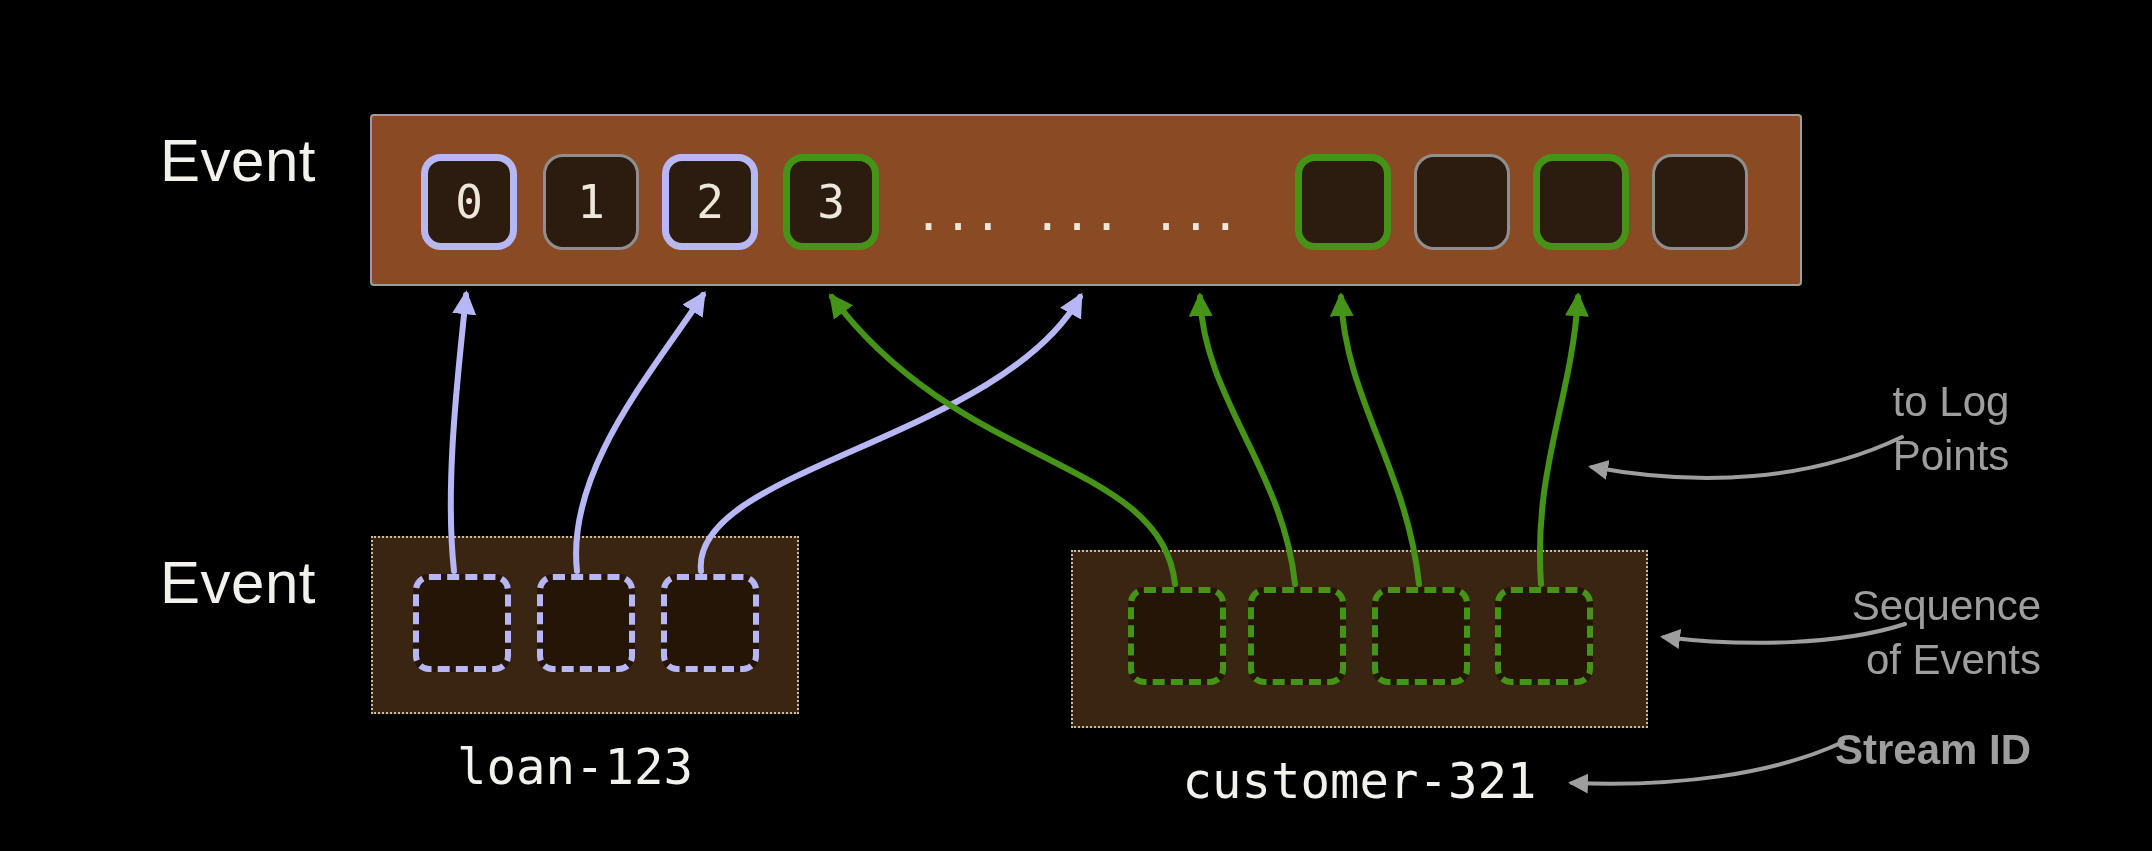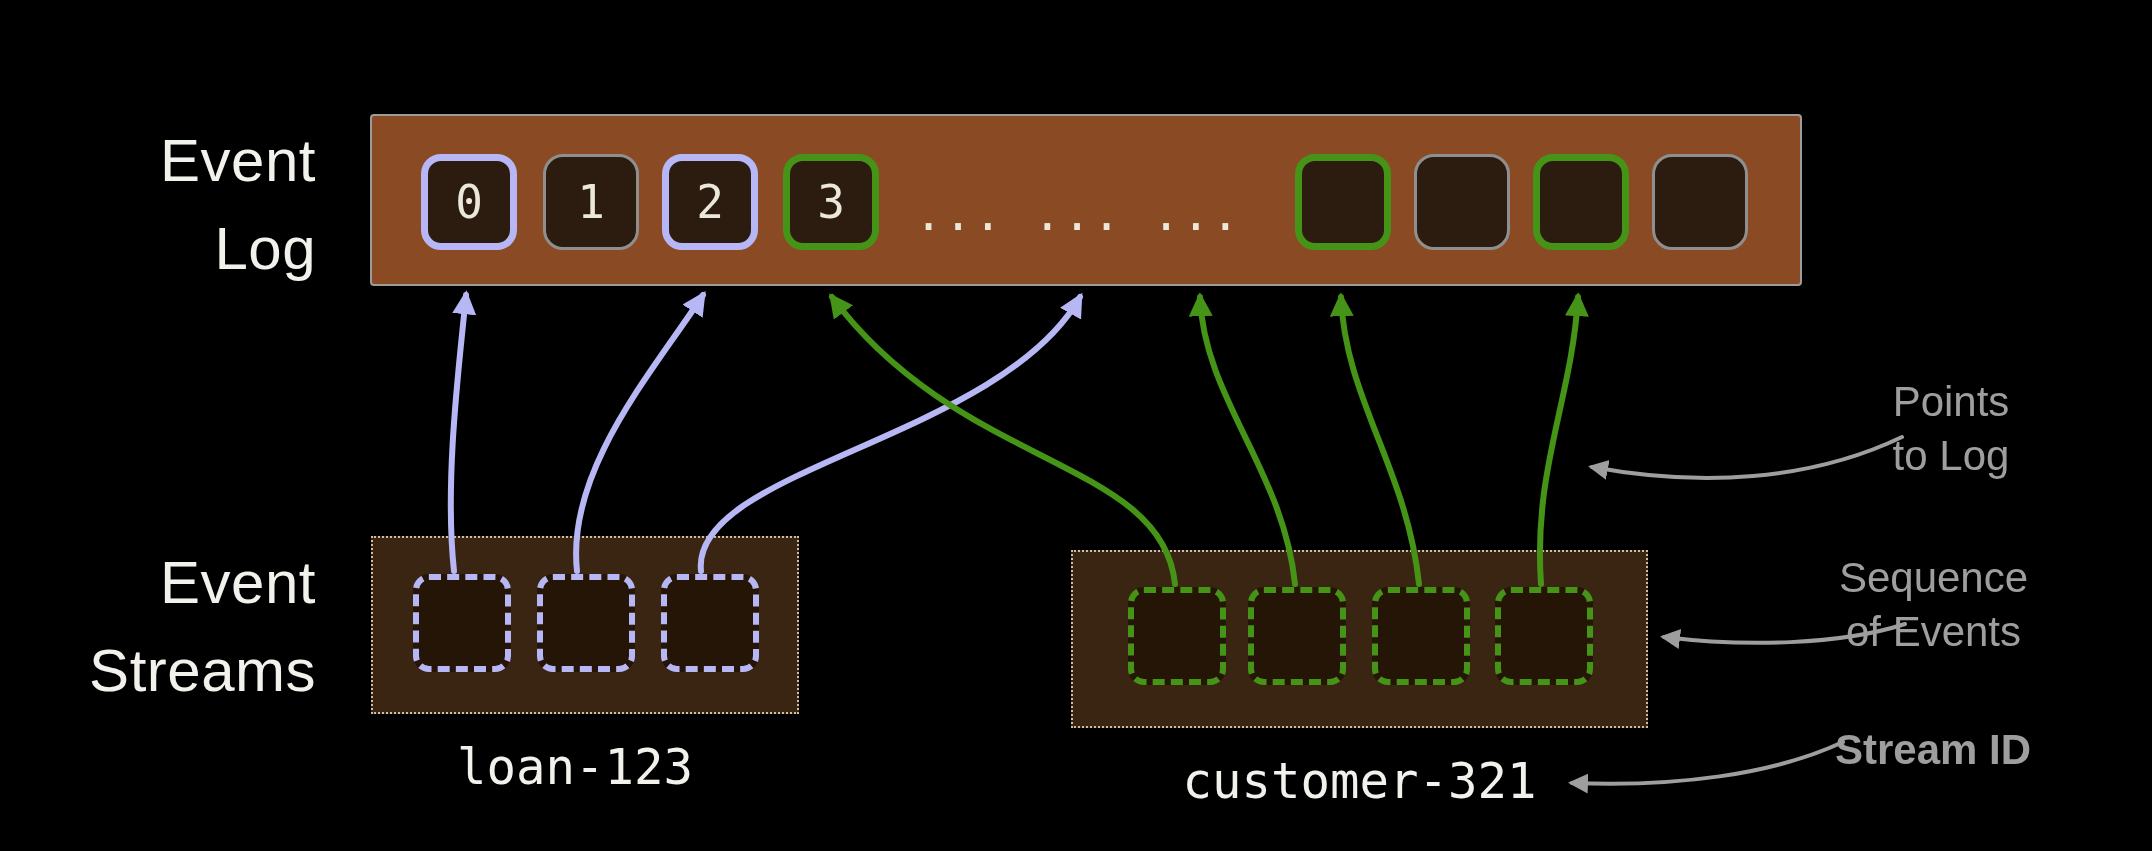--- a/index.html
+++ b/index.html
@@ -68,44 +68,42 @@
   }
   .id-loan     { left:361px;  top:700px; width:428px; }
   .id-customer { left:1071px; top:714px; width:577px; }
 
   
   .annotation {
     position:absolute; color:var(--annotation-gray,#9e9e9e);
     font-size:42px; line-height:54px; text-align:center;
   }
   .anno-points   { left:1866px; top:336px; width:170px; }
-  .anno-sequence { left:1826px; top:512px; width:215px; }
+  .anno-sequence { left:1826px; top:540px; width:215px;text-align:right; }
   .anno-streamid { left:1810px; top:684px; width:221px; text-align:right;font-weight:bold; }
 
   
   .arrows {
     position:absolute; left:0; top:0; width:2152px; height:851px;
     pointer-events:none;
   }
   .arrow-lav  { fill:none; stroke:var(--lavender,#b8b7f5); stroke-width:6; stroke-linecap:round; }
   .arrow-grn  { fill:none; stroke:var(--green,#459317); stroke-width:6; stroke-linecap:round; }
   .arrow-gray { fill:none; stroke:var(--annotation-gray,#9e9e9e); stroke-width:4; stroke-linecap:round; }
 </style>
 </head>
 <body>
 
 <div class="canvas">
 
   <div class="side-label label-event-log">
     <div>Event</div>
-    <div>Log</div>
   </div>
   <div class="side-label label-event-streams">
     <div>Event</div>
-    <div>Streams</div>
   </div>
 
   <div class="log-bar">
     <div class="log-cell border-lavender" style="left:49px">0</div>
     <div class="log-cell border-gray" style="left:171px">1</div>
     <div class="log-cell border-lavender" style="left:290px">2</div>
     <div class="log-cell border-green" style="left:411px">3</div>
 
     <div class="log-ellipsis">... ... ...</div>
 
@@ -125,22 +123,22 @@
     <div class="stream-cell dash-green" style="left:55px;  top:35px"></div>
     <div class="stream-cell dash-green" style="left:175px; top:35px"></div>
     <div class="stream-cell dash-green" style="left:299px; top:35px"></div>
     <div class="stream-cell dash-green" style="left:422px; top:35px"></div>
   </div>
 
   <div class="stream-id id-loan">loan-123</div>
   <div class="stream-id id-customer">customer-321</div>
 
   <div class="annotation anno-points">
+    <div>to Log</div>
     <div>Points</div>
-    <div>to Log</div>
   </div>
   <div class="annotation anno-sequence">
     <div>Sequence</div>
     <div>of Events</div>
   </div>
   <div class="annotation anno-streamid">Stream ID</div>
 
   <svg class="arrows" viewBox="0 0 2152 851">
     <defs>
       <marker id="head-lav" markerWidth="5" markerHeight="5" refX="3.2" refY="2" orient="auto" markerUnits="strokeWidth">

